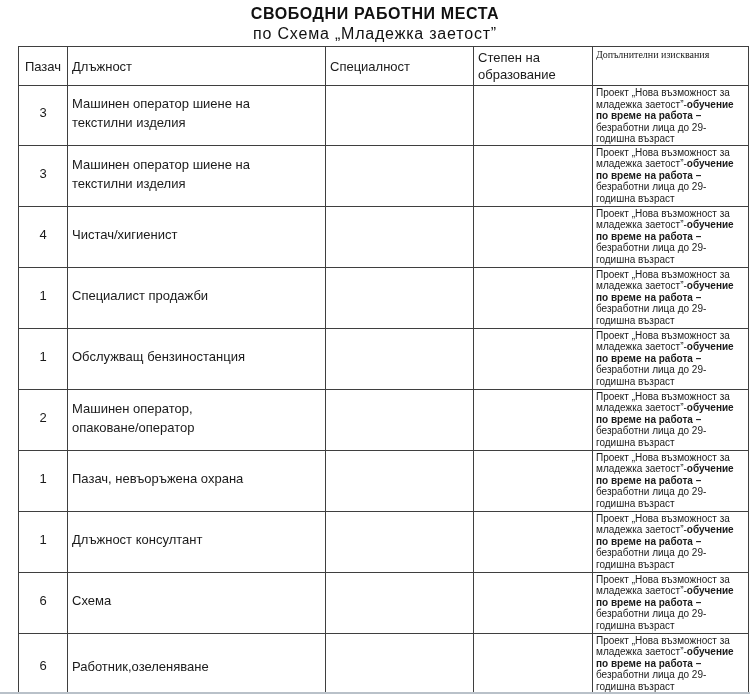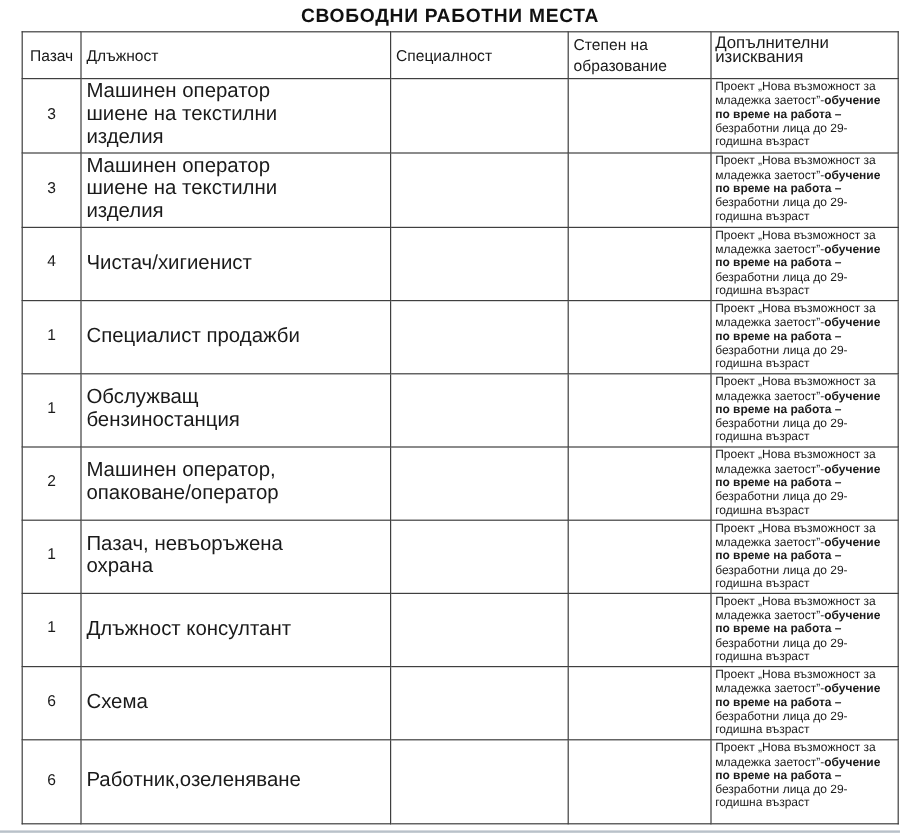--- a/index.html
+++ b/index.html
@@ -45,46 +45,47 @@
   }
   col.c-count{width:49px;}
   col.c-pos{width:258px;}
   col.c-spec{width:148px;}
   col.c-edu{width:119px;}
   col.c-req{width:156px;}
 
   tr.hdr{height:39px;}
   th{font-size:13px;vertical-align:middle;text-align:left;padding:0 2px 0 4px;line-height:17px;}
   th.h-count{text-align:center;padding:0;}
-  th.h-req{font-size:14px;vertical-align:top;padding:2px 2px 0 3px;line-height:12px;}
+  th.h-req{font-size:10px;vertical-align:top;padding:2px 2px 0 3px;line-height:12px;font-family:Liberation Serif, serif;}
 
   tr.row{height:61px;}
   tr.row-first{height:55px;}
   tr.row-last{height:70px;}
   td{vertical-align:middle;}
   td.d-count{text-align:center;font-size:13px;padding-bottom:6px;}
-  td.d-pos{font-size:17px;padding:0 2px 4px 4px;line-height:19px;}
+  td.d-pos{font-size:13px;padding:0 2px 4px 4px;line-height:19px;}
   td.d-pos .inner{max-width:190px;}
   td.d-req{
     vertical-align:top;
     font-size:10px;
     line-height:11.5px;
     padding:1px 2px 0 3px;
   }
   td.d-req .inner{max-width:148px;}
   td.d-req b{font-weight:bold;}
 
   .bottom-cover{position:absolute;left:0;top:694px;width:750px;height:4px;background:#ffffff;z-index:5;}
   .bottom-edge{position:absolute;left:0;top:692px;width:750px;height:2px;background:var(--edge);z-index:6;}
 </style>
 </head>
 <body>
 
 <div class="page">
   <div class="title">СВОБОДНИ РАБОТНИ МЕСТА</div>
+  <div class="subtitle">по Схема „Младежка заетост”</div>
 
   <table class="vac">
     <colgroup>
       <col class="c-count">
         <col class="c-pos">
         <col class="c-spec">
         <col class="c-edu">
         <col class="c-req">
     </colgroup>
     <thead>

